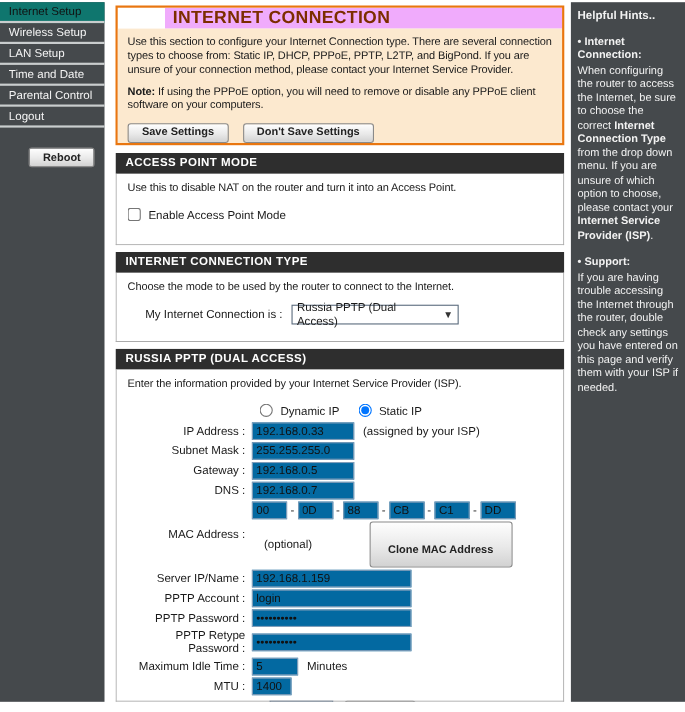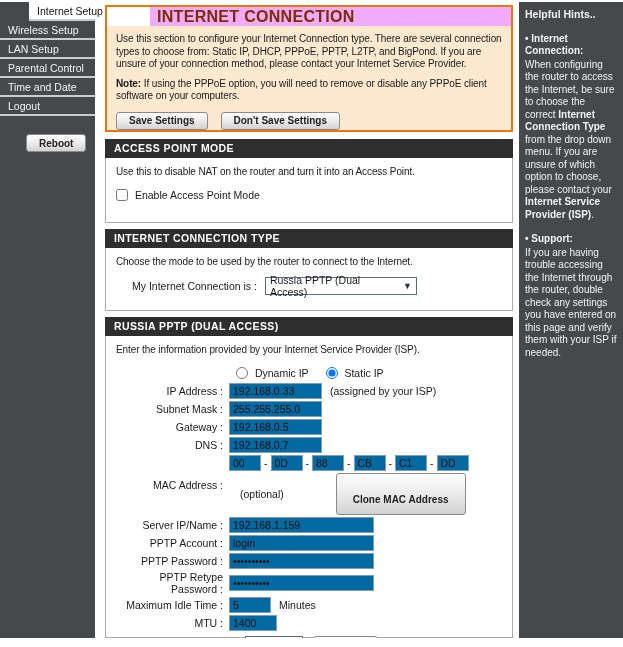--- a/index.html
+++ b/index.html
@@ -5,21 +5,21 @@
   * { box-sizing: border-box; margin: 0; padding: 0; }
   html,body { width: 623px; height: 647px; background: #ffffff; overflow: hidden;
     font-family: "Liberation Sans", "DejaVu Sans", sans-serif; font-size: 10.5px; color: #1a1a1a; }
 
   
   .left-sidebar { position: absolute; left: 0; top: 2px; width: 95px; height: 636px;
     background: #45494c; }
   .menu { list-style: none; }
   .menu li { height: 19px; line-height: 19px; padding-left: 8px; color: #f4f4f4;
     border-bottom: 2px solid #c9cdce; cursor: pointer; white-space: nowrap; }
-  .menu li.active { background: #ffffff; color: #111; margin-left: 29px; }
+  .menu li.active { background: #0f766e; color: #111; }
   .status-block { display: flex; align-items: center; margin: 16px 2px 0 4px; }
   .status-text { color: #f2f2f2; line-height: 13px; margin-left: 4px; }
   .reboot-wrap { margin: 18px 0 16px 26px; }
 
   
   .right-sidebar { position: absolute; left: 519px; top: 2px; width: 104px; height: 636px;
     background: #45494c; color: #f2f2f2; padding: 6px 6px 0 6px; font-size: 10px; line-height: 12.5px; }
   .right-sidebar .hh-title { font-weight: bold; font-size: 10.5px; margin-bottom: 12px; }
   .right-sidebar .hint-head { font-weight: bold; margin-bottom: 1px; }
   .right-sidebar p { margin-bottom: 12px; }
@@ -66,21 +66,21 @@
 
   
   .center-row { margin: 12px 0 4px 120px; font-size: 10.5px; }
   .center-row label { margin-right: 14px; cursor: pointer; }
   .frow { display: flex; align-items: center; min-height: 16px; margin-bottom: 2px; }
   .flabel { width: 113px; text-align: right; padding-right: 6px; flex: none; font-size: 10.5px; }
   .suffix { margin-left: 8px; font-size: 10.5px; }
   .in-short { width: 93px; }
   .in-long { width: 145px; }
   .in-tiny { width: 42px; }
-  .in-mtu { width: 48px; }
+  .in-mtu { width: 36px; }
   .octet { width: 32px; }
   .dim { color: #9b9b9b; }
   .mac-col { display: flex; flex-direction: column; align-items: center; }
   .mac-line { display: flex; align-items: center; }
   .mac-sep { margin: 0 3px; }
   .mac-line2 { display: flex; align-items: center; margin-top: 2px; gap: 44px; }
   .clone-btn { margin-left: 8px; padding: 20px 16px; }
   .cm-col { display: flex; flex-direction: column; }
   .cm-line1 { display: flex; align-items: center; height: 20px; }
   .cm-line2 { display: flex; align-items: center; height: 16px; font-size: 10.5px; }
@@ -93,22 +93,22 @@
   .ic-select { width: 152px; }
 </style>
 </head>
 <body>
 
 <div class="left-sidebar">
   <ul class="menu">
     <li class="active">Internet Setup</li>
     <li>Wireless Setup</li>
     <li>LAN Setup</li>
+    <li>Time and Date</li>
     <li>Parental Control</li>
-    <li>Time and Date</li>
     <li>Logout</li>
   </ul>
   <div class="reboot-wrap">
     <button>Reboot</button>
   </div>
 </div>
 
 <div class="main">
 
   <div class="section section-orange">

